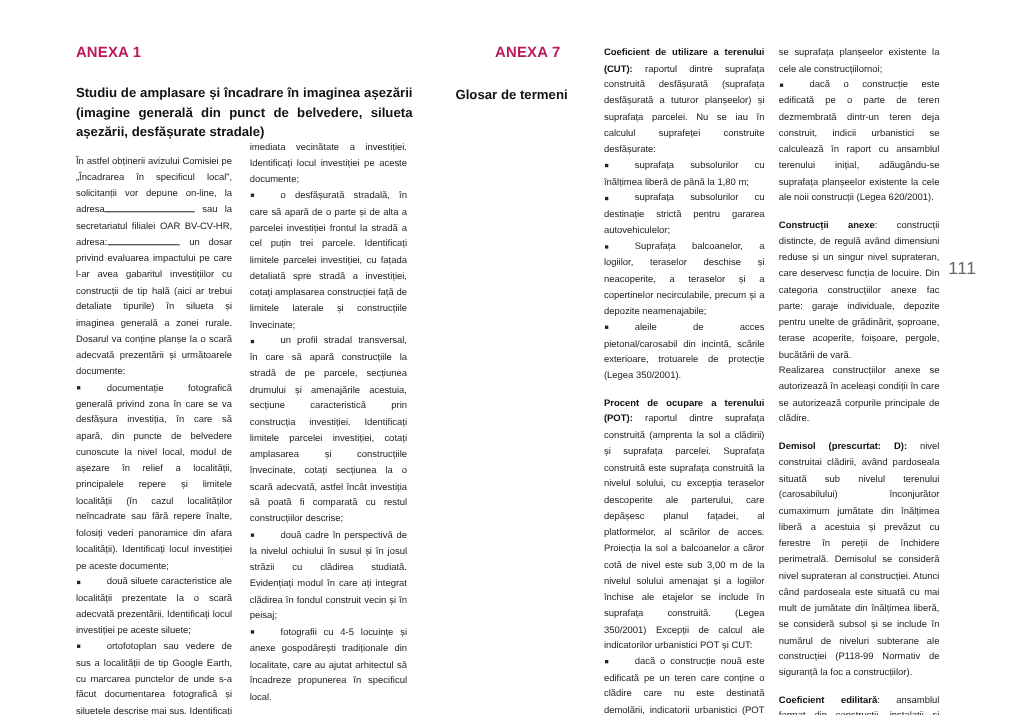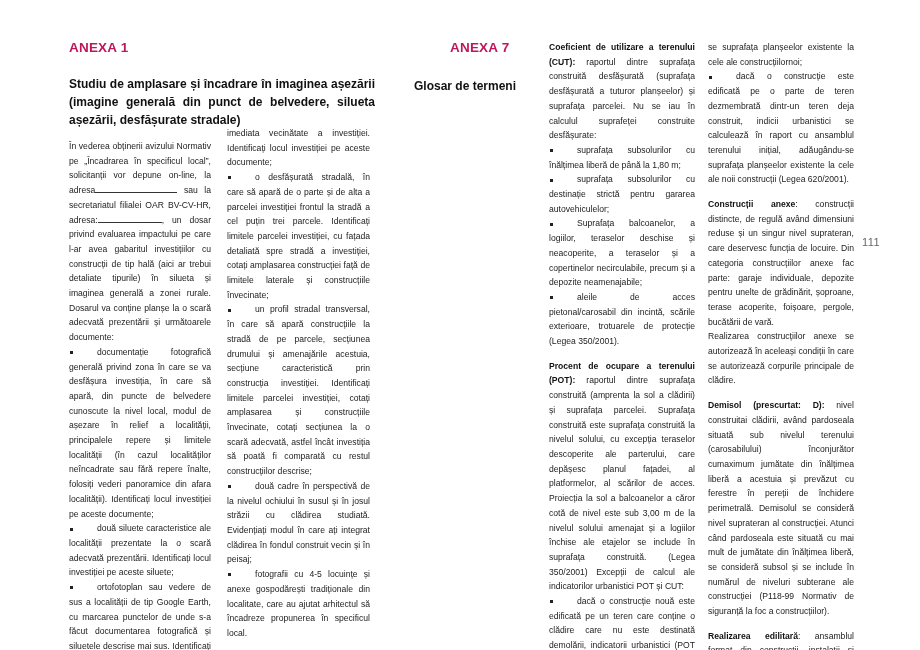--- a/index.html
+++ b/index.html
@@ -8,31 +8,31 @@
   .h1 { position: absolute; font-weight: bold; font-size: 13.5px; letter-spacing: 0.2px; color: #be185d; }
   .subtitle { position: absolute; font-weight: bold; font-size: 12px; line-height: 18px; text-align: justify; color: #111; }
   .col { position: absolute; font-size: 8.6px; line-height: 14.7px; text-align: justify; color: #222; }
   .col p { margin: 0; }
   .col .blank { display: inline-block; border-bottom: 1px solid #333; height: 9px; vertical-align: baseline; }
   .bul { margin: 0; position: relative; }
   .bul .dot { display: inline-block; width: 28px; }
   .bul .dot::before { content: ""; display: inline-block; width: 3px; height: 3px; background: #222; vertical-align: middle; margin-left: 1px; }
   .gap { height: 10px; }
   b { color: #111; }
-  .pageno { position: absolute; font-size: 11px; color: #666; letter-spacing: 0.5px; }
+  .pageno { position: absolute; font-size: 16px; color: #666; letter-spacing: 0.5px; }
 </style>
 </head>
 <body>
 
 <div class="h1" style="left:69px; top:40px;">ANEXA 1</div>
 <div class="subtitle" style="left:69px; top:75px; width:306px;">Studiu de amplasare și încadrare în imaginea așezării (imagine generală din punct de belvedere, silueta așezării, desfășurate stradale)</div>
 
 <div class="col" style="left:69px; top:139px; width:142px;">
   <p>
-    <span>În vederea obținerii avizului Normativ pe „Încadrarea în specificul local”, solicitanții vor depune on-line, la adresa</span><span class="blank" style="width:82px;"></span>
+    <span>În astfel obținerii avizului Comisiei pe „Încadrarea în specificul local”, solicitanții vor depune on-line, la adresa</span><span class="blank" style="width:82px;"></span>
     <span>sau la secretariatul filialei OAR BV-CV-HR, adresa:</span><span class="blank" style="width:64px;"></span><span>, un dosar privind evaluarea impactului pe care l-ar avea gabaritul investițiilor cu construcții de tip hală (aici ar trebui detaliate tipurile) în silueta și imaginea generală a zonei rurale. Dosarul va conține planșe la o scară adecvată prezentării și următoarele documente:</span>
   </p>
   <p class="bul"><span class="dot"></span><span>documentație fotografică generală privind zona în care se va desfășura investiția, în care să apară, din puncte de belvedere cunoscute la nivel local, modul de așezare în relief a localității, principalele repere și limitele localității (în cazul localităților neîncadrate sau fără repere înalte, folosiți vederi panoramice din afara localității). Identificați locul investiției pe aceste documente;</span></p>
   <p class="bul"><span class="dot"></span><span>două siluete caracteristice ale localității prezentate la o scară adecvată prezentării. Identificați locul investiției pe aceste siluete;</span></p>
   <p class="bul"><span class="dot"></span><span>ortofotoplan sau vedere de sus a localității de tip Google Earth, cu marcarea punctelor de unde s-a făcut documentarea fotografică și siluetele descrise mai sus. Identificați locul investiției pe această planșă;</span></p>
 
 </div>
 
 <div class="col" style="left:227px; top:126px; width:143px;">
   <p>imediata vecinătate a investiției. Identificați locul investiției pe aceste documente;</p>
@@ -58,16 +58,16 @@
 
 <div class="col" style="left:708px; top:40px; width:146px;">
   <p>se suprafața planșeelor existente la cele ale construcțiilornoi;</p>
   <p class="bul"><span class="dot"></span><span>dacă o construcție este edificată pe o parte de teren dezmembrată dintr-un teren deja construit, indicii urbanistici se calculează în raport cu ansamblul terenului inițial, adăugându-se suprafața planșeelor existente la cele ale noii construcții (Legea 620/2001).</span></p>
   <div class="gap"></div>
   <p><b>Construcții anexe</b><span>: construcții distincte, de regulă având dimensiuni reduse și un singur nivel suprateran, care deservesc funcția de locuire. Din categoria construcțiilor anexe fac parte: garaje individuale, depozite pentru unelte de grădinărit, șoproane, terase acoperite, foișoare, pergole, bucătării de vară.</span></p>
   <p>Realizarea construcțiilor anexe se autorizează în aceleași condiții în care se autorizează corpurile principale de clădire.</p>
   <div class="gap"></div>
   <p><b>Demisol (prescurtat: D):</b> <span>nivel construitai clădirii, având pardoseala situată sub nivelul terenului (carosabilului) înconjurător cumaximum jumătate din înălțimea liberă a acestuia și prevăzut cu ferestre în pereții de închidere perimetrală. Demisolul se consideră nivel suprateran al construcției. Atunci când pardoseala este situată cu mai mult de jumătate din înălțimea liberă, se consideră subsol și se include în numărul de niveluri subterane ale construcției (P118-99 Normativ de siguranță la foc a construcțiilor).</span></p>
   <div class="gap"></div>
-  <p><b>Realizarea edilitară</b><span>: ansamblul format din construcții, instalații și amenajări, care asigură în teritoriul</span></p>
+  <p><b>Coeficient edilitară</b><span>: ansamblul format din construcții, instalații și amenajări, care asigură în teritoriul</span></p>
 </div>
 
 <div class="pageno" style="left:862px; top:236px;">111</div>
 
 </body></html>

